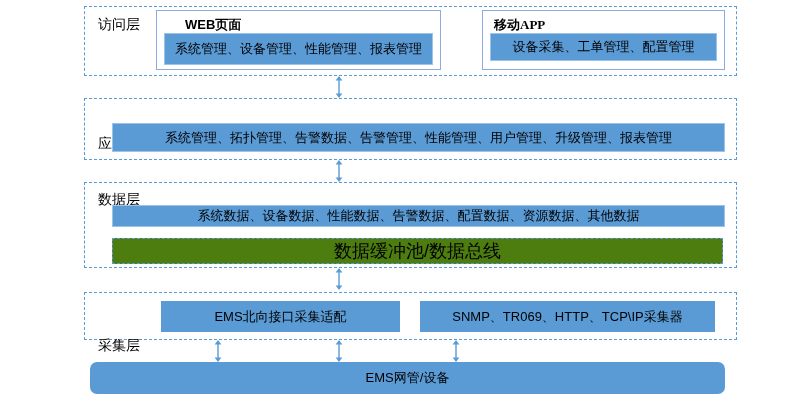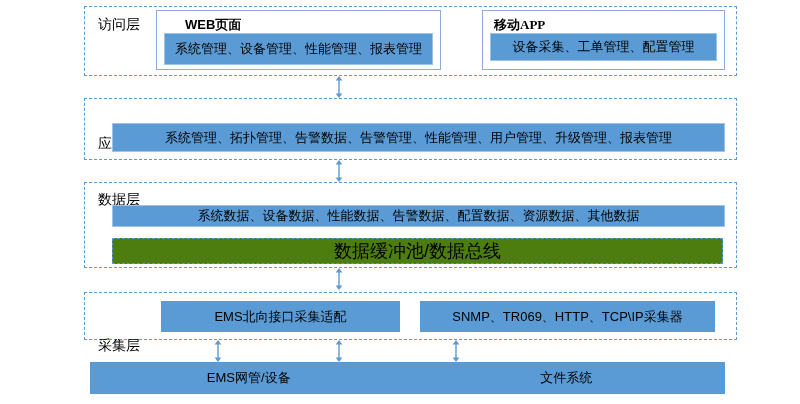--- a/index.html
+++ b/index.html
@@ -68,20 +68,21 @@
     font-size: 18px;
     color: #000000;
     white-space: nowrap;
   }
 
   
   .bottom-bar {
     background: #5B9BD5;
     display: flex;
     align-items: center;
+    border-radius: 7px;
   }
   .bottom-cell {
     flex: 1 1 0;
     text-align: center;
     font-size: 13px;
     color: #000000;
     white-space: nowrap;
   }
 
   
@@ -166,14 +167,13 @@
 <div class="varrow" style="left:450px; top:340px;">
   <svg width="12" height="22" viewBox="0 0 12 22">
     <line x1="6" y1="3" x2="6" y2="19" stroke="#5B9BD5" stroke-width="1.4"></line>
     <polygon points="6,0 2.6,4.6 9.4,4.6" fill="#5B9BD5"></polygon>
     <polygon points="6,22 2.6,17.4 9.4,17.4" fill="#5B9BD5"></polygon>
   </svg>
 </div>
 
 <div class="abs bottom-bar" style="left:90px; top:362px; width:635px; height:32px;">
   <div class="bottom-cell">EMS网管/设备</div>
-  <div class="bottom-cell">文件系统</div>
 </div>
 
 </body></html>

